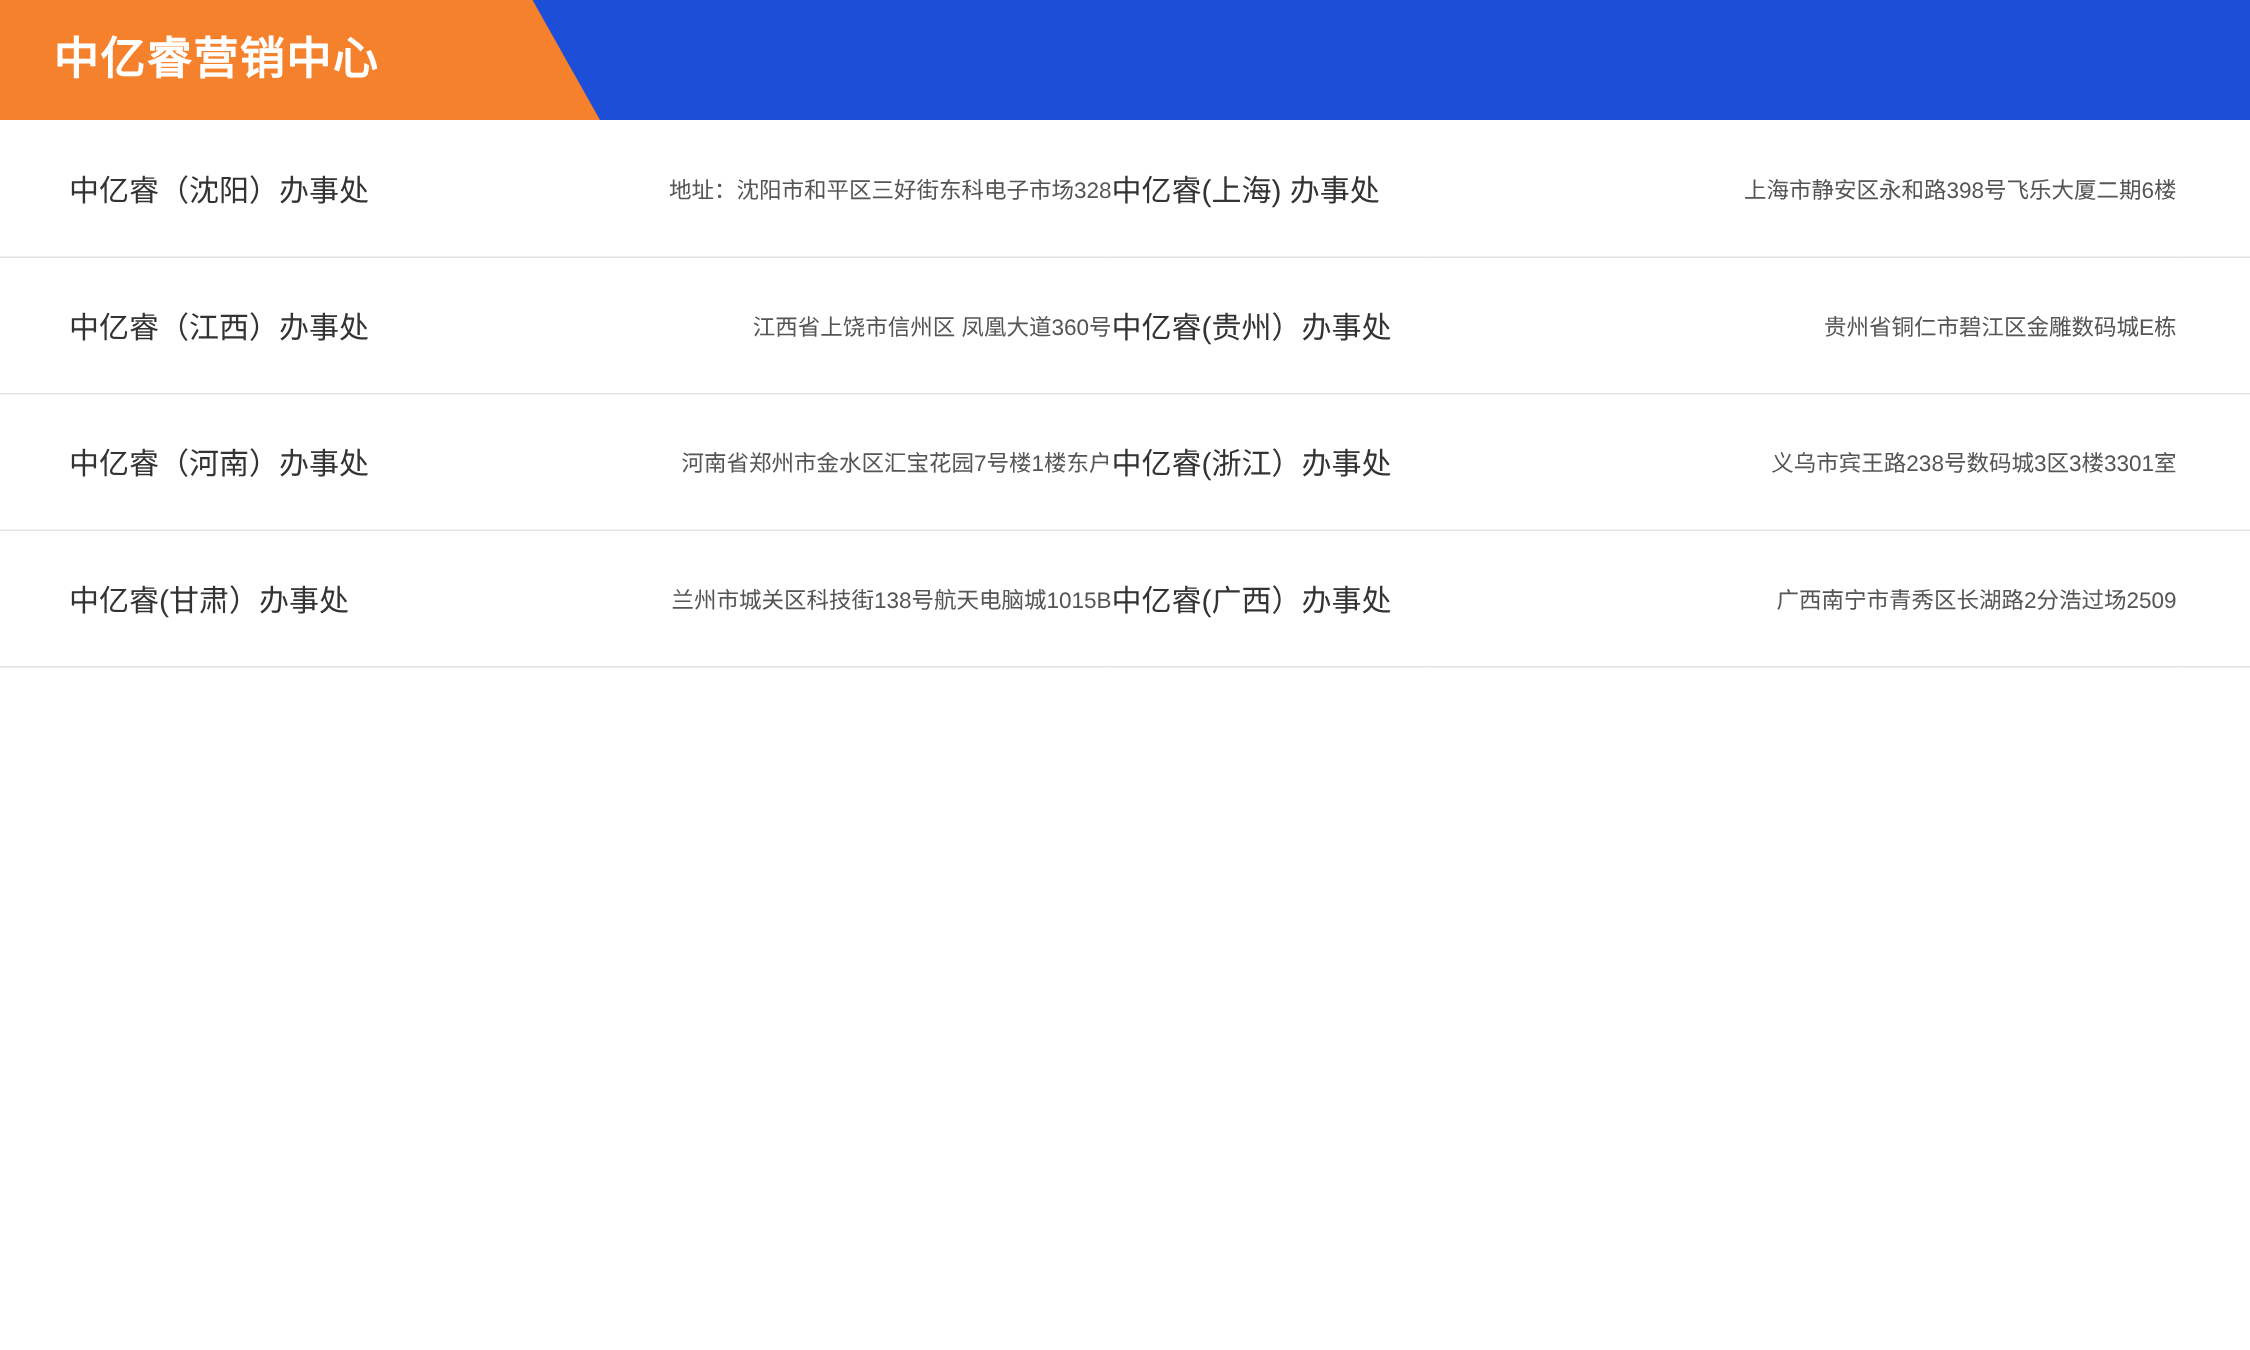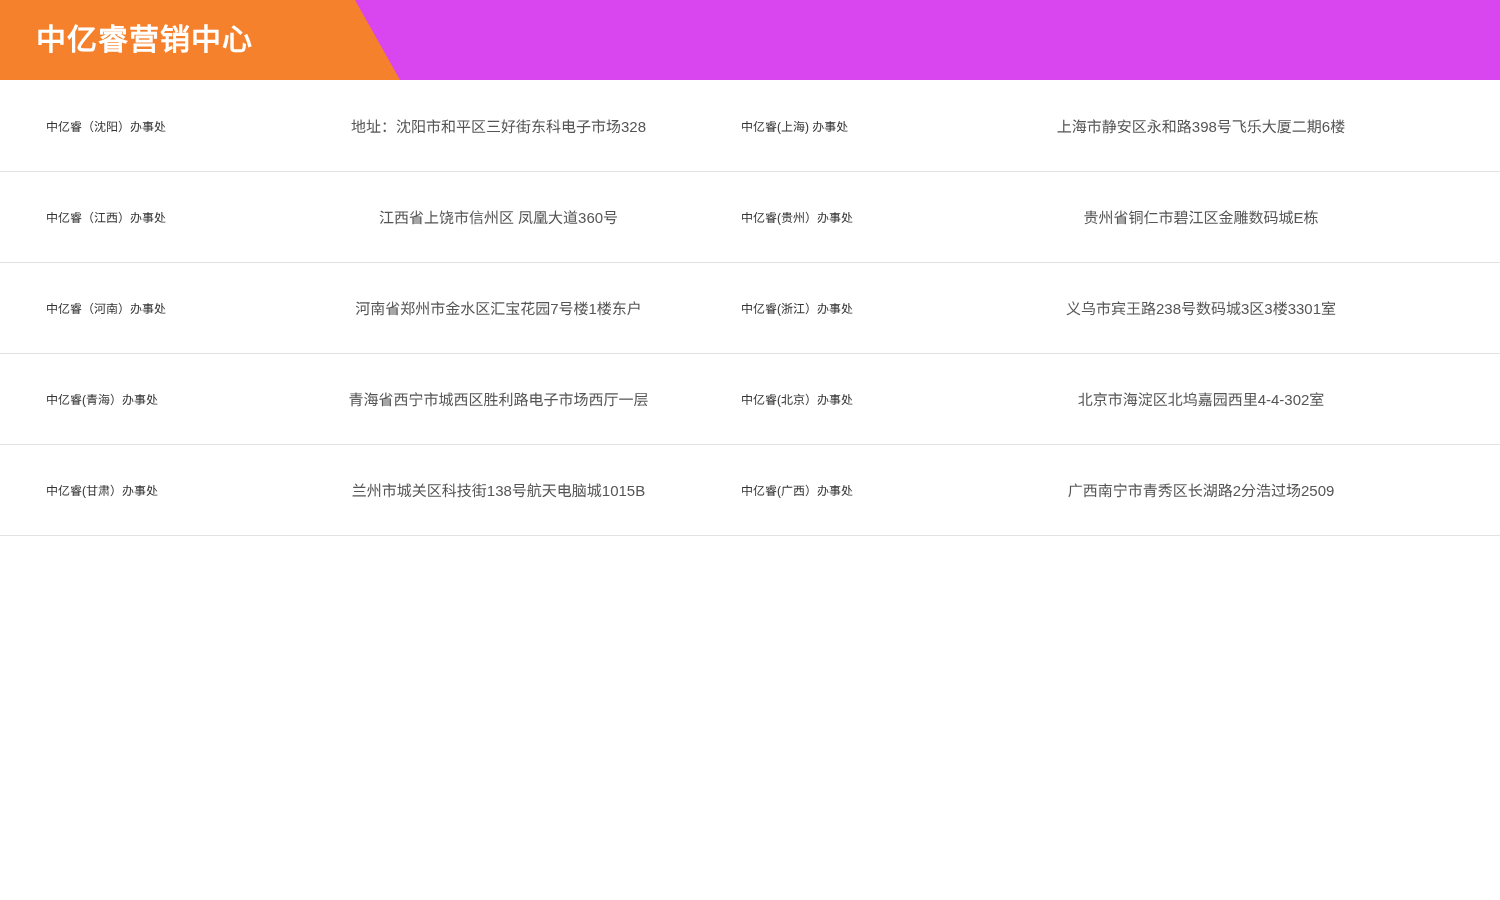--- a/index.html
+++ b/index.html
@@ -12,21 +12,21 @@
     background: #ffffff;
     font-family: "Liberation Sans", "DejaVu Sans", sans-serif;
     overflow: hidden;
   }
 
   
   .header {
     position: relative;
     width: 1500px;
     height: 80px;
-    background: #d946ef;
+    background: #1d4ed8;
     overflow: hidden;
   }
   .header-accent {
     position: absolute;
     left: 0;
     top: 0;
     width: 400px;
     height: 80px;
     background: #f5812c;
     
@@ -63,29 +63,29 @@
   
   .col-pad    { width: 46px; }
   .col-name   { width: 210px; }
   .col-addr-l { width: 485px; }
   .col-gap    { width: 0px; }
   .col-name-r { width: 210px; }
   .col-addr-r { width: 500px; }
   .col-pad-r  { width: 49px; }
 
   .cell-name {
-    font-size: 12px;
+    font-size: 20px;
     color: #333333;
     text-align: left;
     white-space: nowrap;
   }
   .cell-addr {
     font-size: 15px;
     color: #555555;
-    text-align: center;
+    text-align: right;
     white-space: nowrap;
   }
   .cell-pad {
     border-bottom: 1px solid #e2e2e2;
   }
   
   .divider-cell {
     border-bottom: none !important;
     width: 10px;
     background: #ffffff;
@@ -135,29 +135,20 @@
       <td class="cell-pad"></td>
       <td class="cell-name">中亿睿（河南）办事处</td>
       <td class="cell-addr">河南省郑州市金水区汇宝花园7号楼1楼东户</td>
       <td class="divider-cell"></td>
       <td class="cell-name">中亿睿(浙江）办事处</td>
       <td class="cell-addr">义乌市宾王路238号数码城3区3楼3301室</td>
       <td class="cell-pad"></td>
     </tr>
 
 
-    <tr>
-      <td class="cell-pad"></td>
-      <td class="cell-name">中亿睿(青海）办事处</td>
-      <td class="cell-addr">青海省西宁市城西区胜利路电子市场西厅一层</td>
-      <td class="divider-cell"></td>
-      <td class="cell-name">中亿睿(北京）办事处</td>
-      <td class="cell-addr">北京市海淀区北坞嘉园西里4-4-302室</td>
-      <td class="cell-pad"></td>
-    </tr>
 
 
     <tr>
       <td class="cell-pad"></td>
       <td class="cell-name">中亿睿(甘肃）办事处</td>
       <td class="cell-addr">兰州市城关区科技街138号航天电脑城1015B</td>
       <td class="divider-cell"></td>
       <td class="cell-name">中亿睿(广西）办事处</td>
       <td class="cell-addr">广西南宁市青秀区长湖路2分浩过场2509</td>
       <td class="cell-pad"></td>

